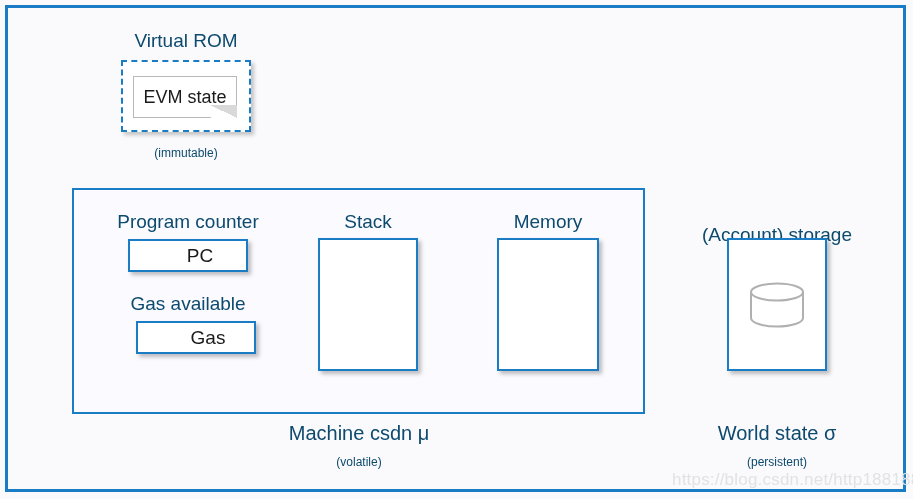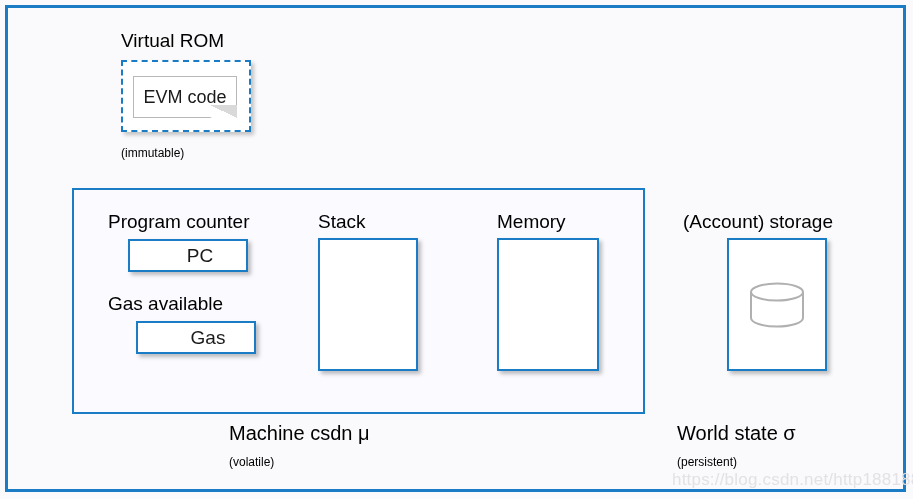--- a/index.html
+++ b/index.html
@@ -30,24 +30,25 @@
     width: 901px;
     height: 487px;
     border: 3px solid #1a7cc4;
     box-sizing: border-box;
     background: #faf9fb;
   }
 
   
   .label {
     position: absolute;
-    color: #000000;
+    color: #0c4a6e;
     font-size: 19px;
     line-height: 22px;
     white-space: nowrap;
+    text-align: center;
   }
   .label.small {
     font-size: 12px;
   }
 
   
   .rom-dashed {
     position: absolute;
     left: 121px;
     top: 60px;
@@ -132,21 +133,21 @@
   .memory-box { left: 497px; top: 238px; width: 102px; height: 133px; }
   .storage-box{ left: 727px; top: 238px; width: 100px; height: 133px; }
 
   
   .lbl-virtual-rom { left: 121px; top: 30px;  width: 130px; }
   .lbl-immutable   { left: 121px; top: 142px; width: 130px; }
   .lbl-pc          { left: 108px; top: 211px; width: 160px; }
   .lbl-gas         { left: 108px; top: 293px; width: 160px; }
   .lbl-stack       { left: 318px; top: 211px; width: 100px; }
   .lbl-memory      { left: 497px; top: 211px; width: 102px; }
-  .lbl-storage     { left: 683px; top: 211px; width: 188px; }
+  .lbl-storage     { left: 683px; top: 224px; width: 188px; }
   .lbl-machine     { left: 229px; top: 422px; width: 260px; font-size: 20px; }
   .lbl-volatile    { left: 229px; top: 451px; width: 260px; }
   .lbl-world       { left: 677px; top: 422px; width: 200px; font-size: 20px; }
   .lbl-persistent  { left: 677px; top: 451px; width: 200px; }
 
   
   .cylinder-icon {
     position: absolute;
     left: 50%;
     top: 50%;
@@ -175,21 +176,21 @@
   <div class="outer-frame"></div>
 
   <div class="label lbl-virtual-rom">Virtual ROM</div>
 
   <div class="rom-dashed">
   </div>
 
   <div class="note">
     <div class="note-body"></div>
     <div class="note-fold"></div>
-    <div class="note-text">EVM code</div>
+    <div class="note-text">EVM state</div>
   </div>
 
   <div class="label small lbl-immutable">(immutable)</div>
 
   <div class="machine-state"></div>
 
   <div class="label lbl-pc">Program counter</div>
   <div class="blue-box pc-box">PC</div>
 
   <div class="label lbl-gas">Gas available</div>

